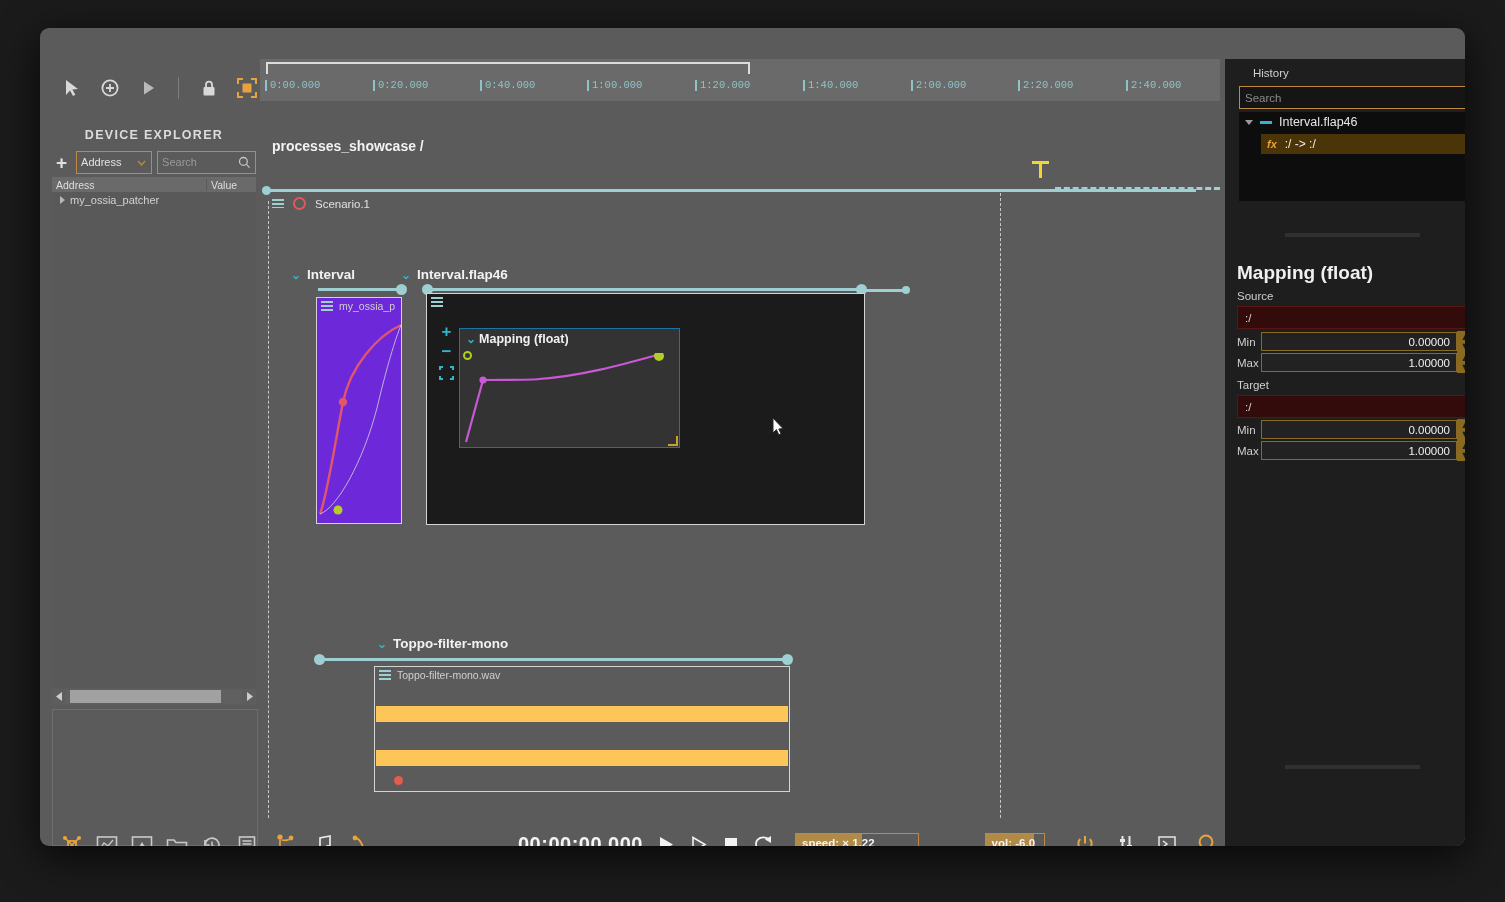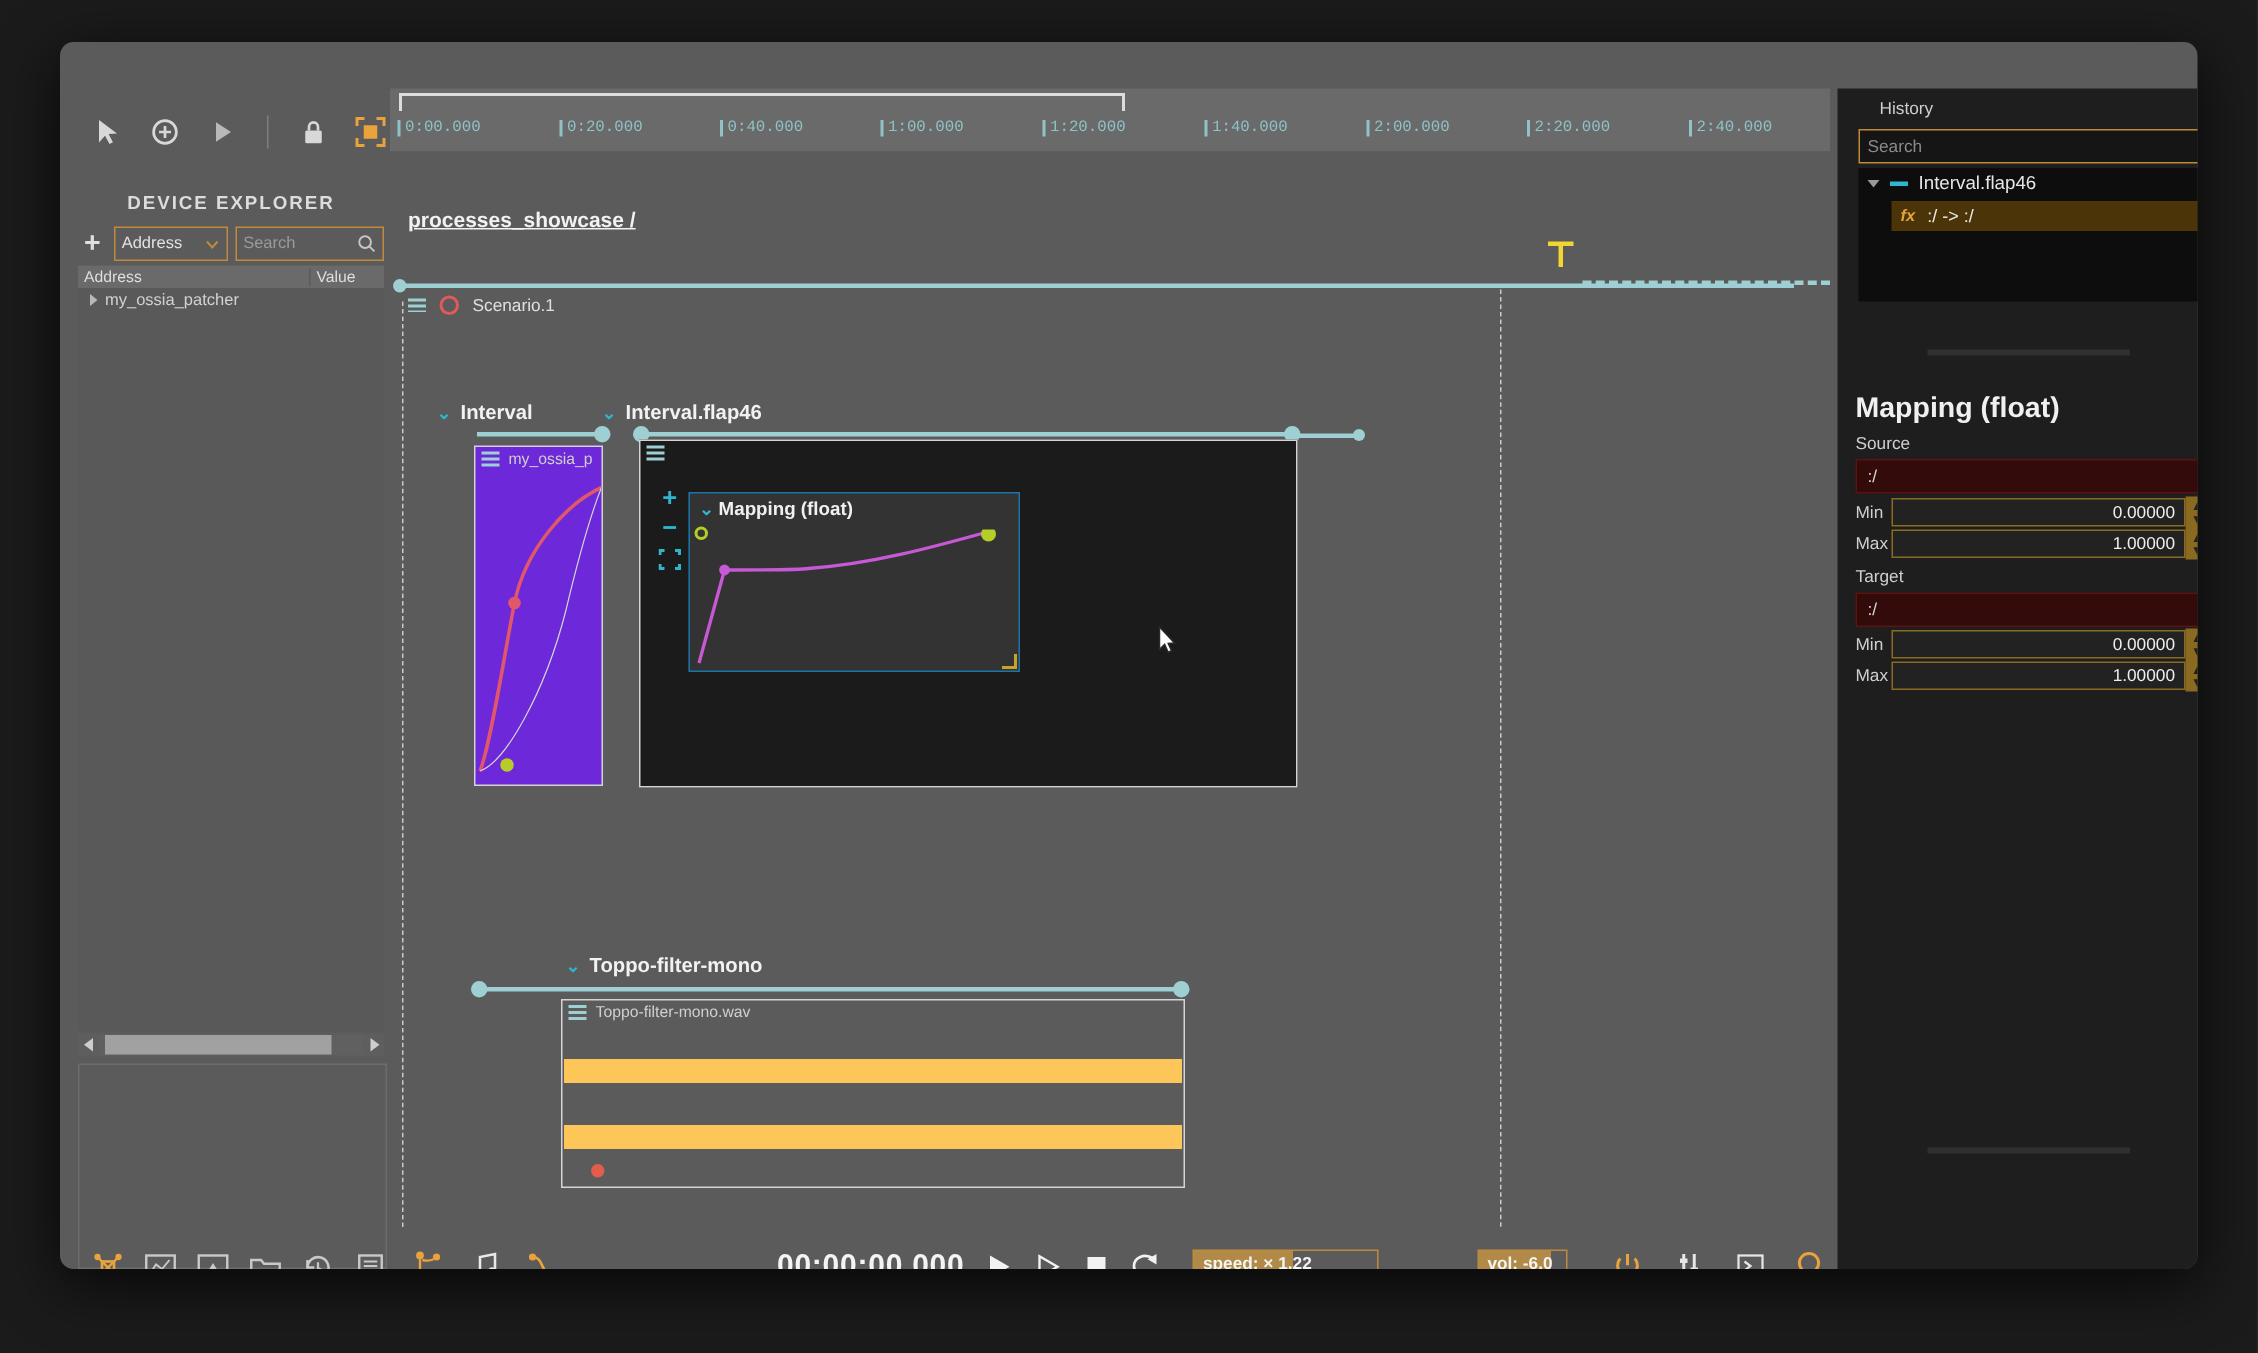--- a/index.html
+++ b/index.html
@@ -49,21 +49,21 @@
 
   
   .center{position:absolute;left:220px;top:31px;width:960px;height:787px;background:#5b5b5b;}
   .ruler{position:absolute;left:0;top:0;width:960px;height:42px;background:#6a6a6a;}
   .ruler-bracket{position:absolute;left:6px;top:3px;width:480px;height:10px;border:2px solid #dcdcdc;border-bottom:none;}
   .ruler-lbl{position:absolute;top:20px;color:#8fc3c6;font-size:10.5px;font-family:"Liberation Mono",monospace;white-space:nowrap;}
   .ruler-lbl::before{content:"";position:absolute;left:-5px;top:1px;width:2px;height:11px;background:#8fc3c6;}
 
   .canvas{position:absolute;left:0;top:42px;width:960px;height:745px;background:#5b5b5b;overflow:hidden;}
 
-  .score-title{position:absolute;left:12px;top:37px;color:#f2f2f2;font-size:14px;font-weight:700;text-decoration:underline;}
+  .score-title{position:absolute;left:12px;top:37px;color:#f2f2f2;font-size:14px;font-weight:700;}
 
   .dashline{position:absolute;left:8px;top:100px;width:0;height:657px;border-left:1px dashed #c9c9c9;}
   .dashline2{position:absolute;left:740px;top:92px;width:0;height:665px;border-left:1px dashed #c9c9c9;}
 
   .root-tl{position:absolute;left:6px;top:88px;width:930px;height:3px;background:#9ecfd2;}
   .root-node{position:absolute;left:2px;top:85px;width:9px;height:9px;border-radius:50%;background:#9ecfd2;}
 
   .scenario-row{position:absolute;left:12px;top:96px;display:flex;align-items:center;gap:9px;}
   .hamb{display:inline-block;width:12px;}
   .hamb i{display:block;height:1.6px;background:#9ecfd2;margin:2.2px 0;}

